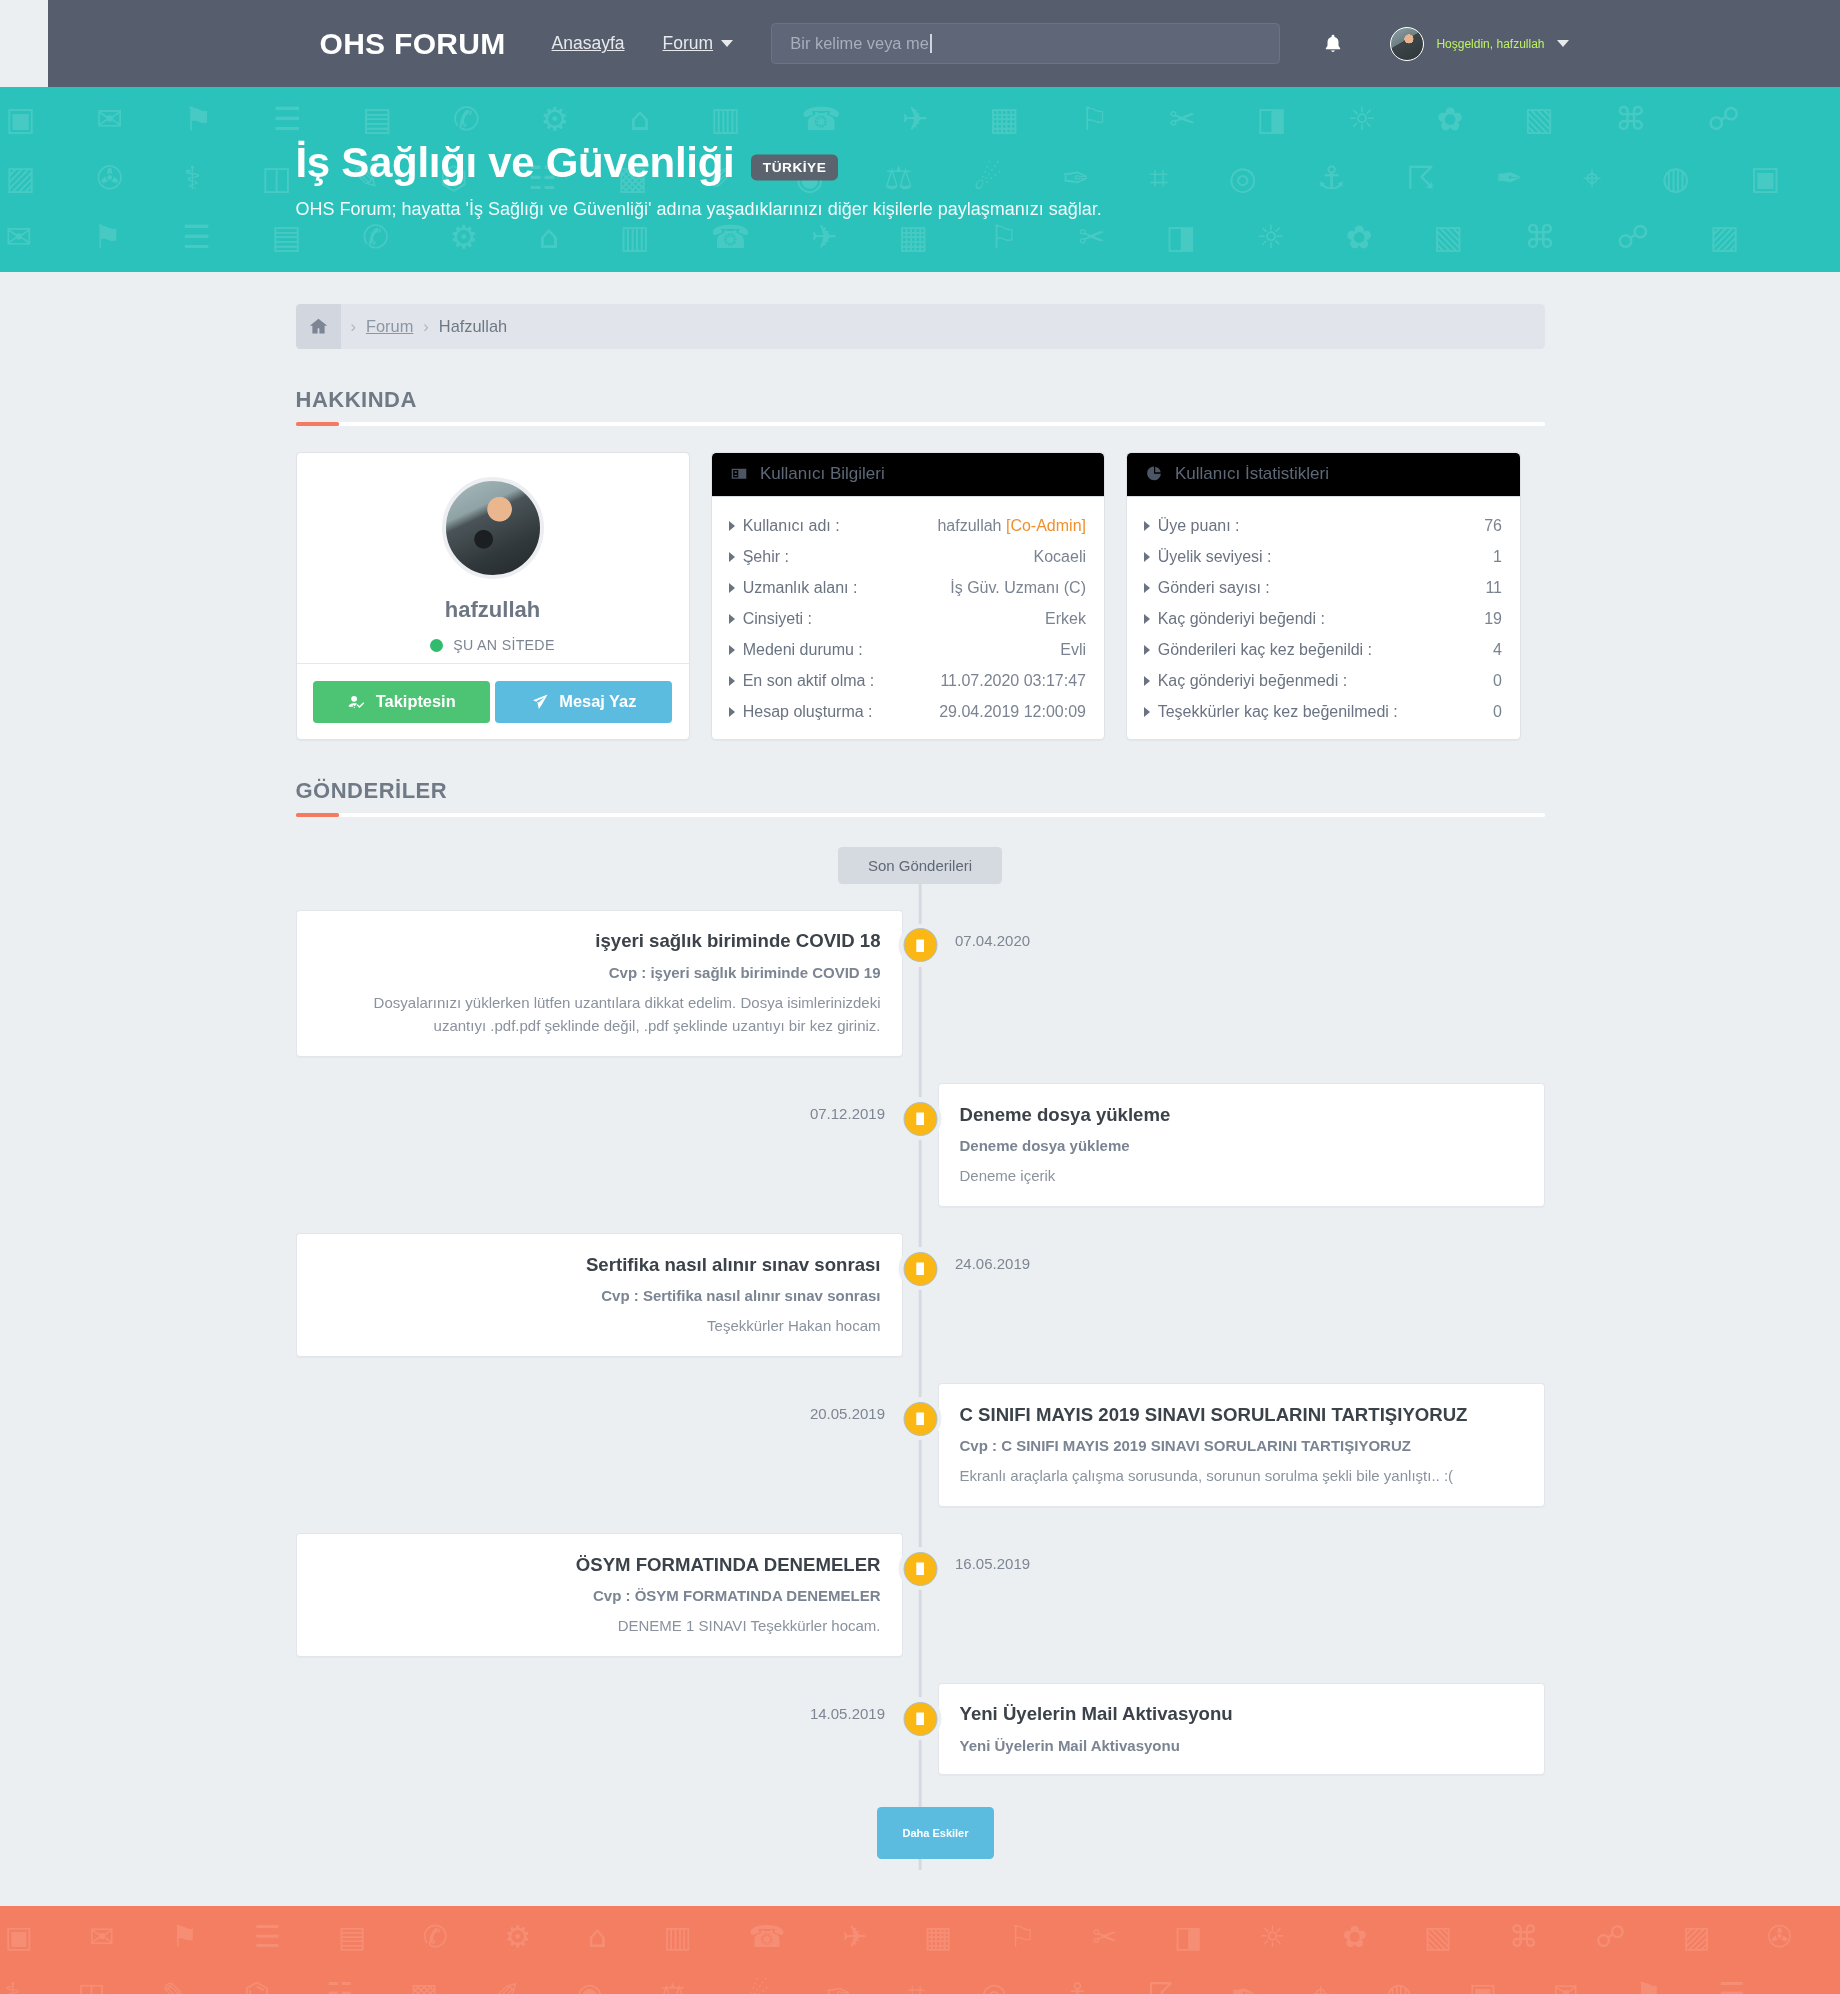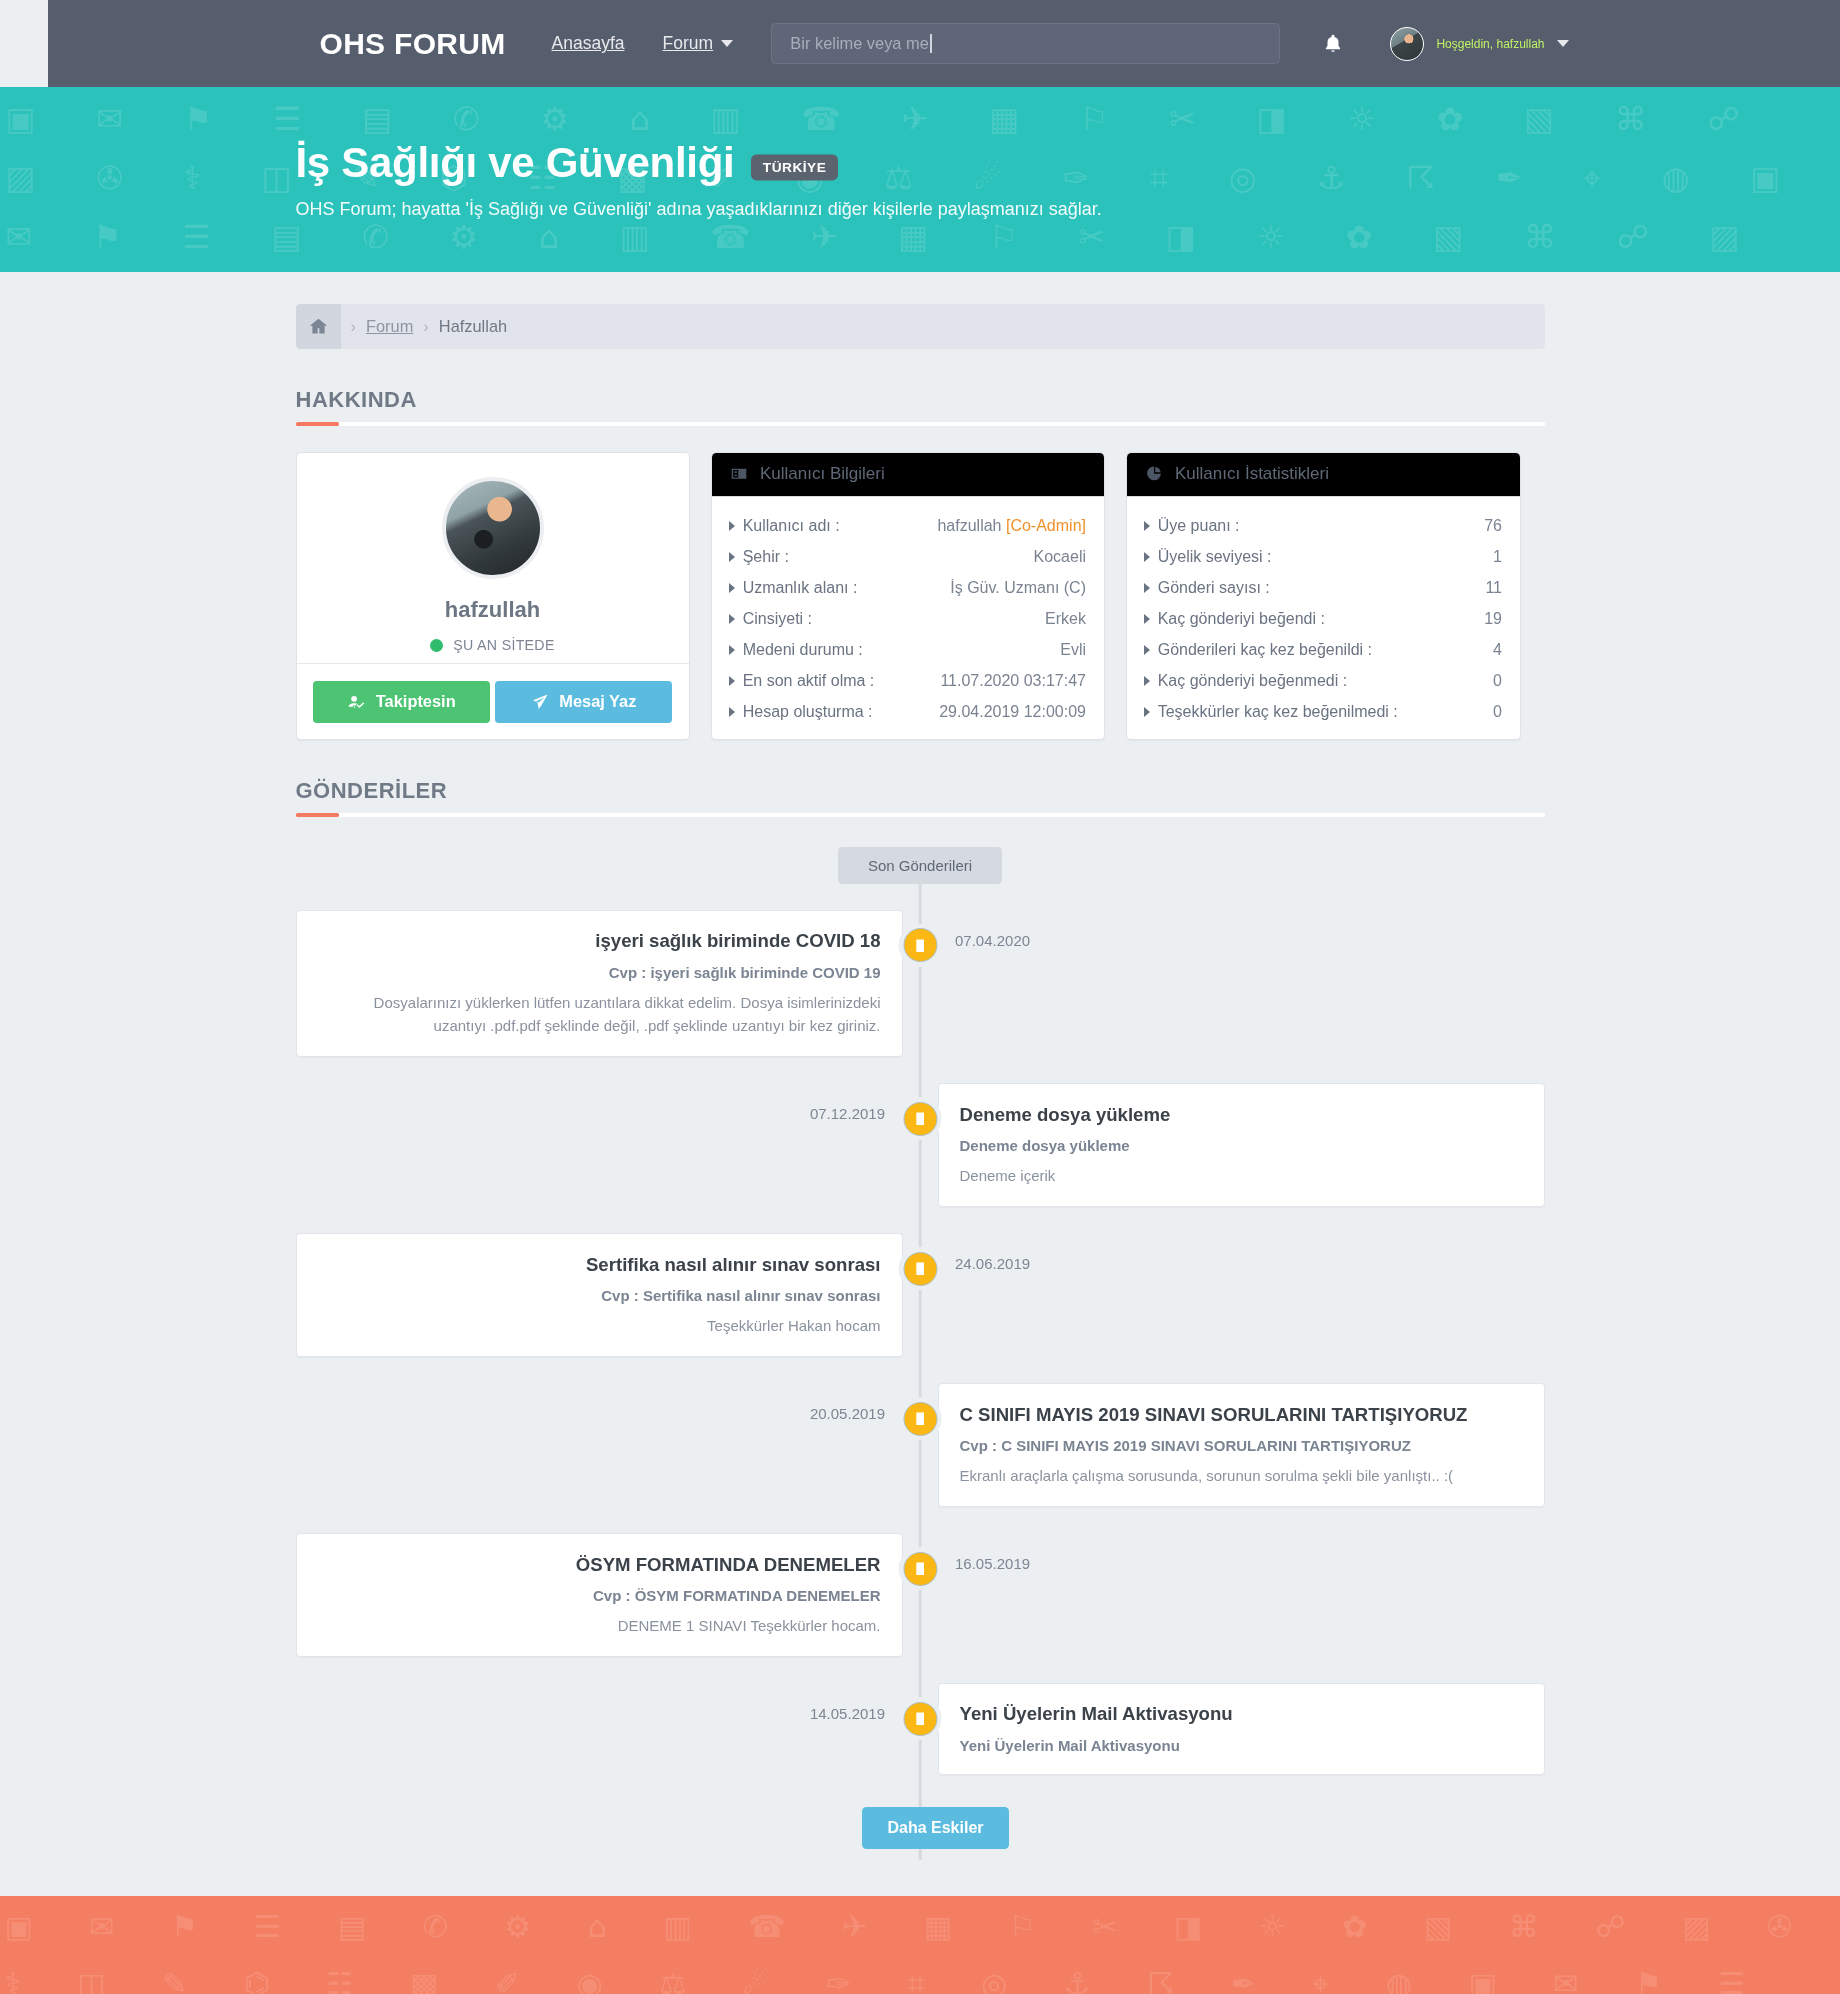--- a/index.html
+++ b/index.html
@@ -200,22 +200,22 @@
   }
   .tl-node svg{width:15.3px;height:17.5px;fill:#ffffff;}
   .tl-date{
     position:absolute;top:22px;font-size:15px;color:#7d8693;white-space:nowrap;
   }
   .tl-row.left .tl-date{left:calc(50% + 35px);}
   .tl-row.right .tl-date{right:calc(50% + 35px);}
 
   .tl-more{position:relative;z-index:3;text-align:center;margin-top:32px;}
   .tl-more button{
-    background:#5bbce0;color:#ffffff;font-size:16px;border:0;border-radius:4.4px;
-    padding:12px 25px;cursor:pointer;font-weight:bold;margin-left:31px;
+    background:#5bbce0;color:#ffffff;font-size:11px;border:0;border-radius:4.4px;
+    padding:20px 25px;cursor:pointer;font-weight:bold;margin-left:31px;
   }
 
   
   .cta{
     margin-top:36px;background:#f47e62;height:144px;position:relative;overflow:hidden;
     display:flex;align-items:center;
   }
   .cta-pattern{
     position:absolute;inset:0;opacity:.12;color:#ffffff;font-size:30px;line-height:57px;
     letter-spacing:14.2px;word-spacing:18.6px;overflow:hidden;padding:2.2px 4.4px;

